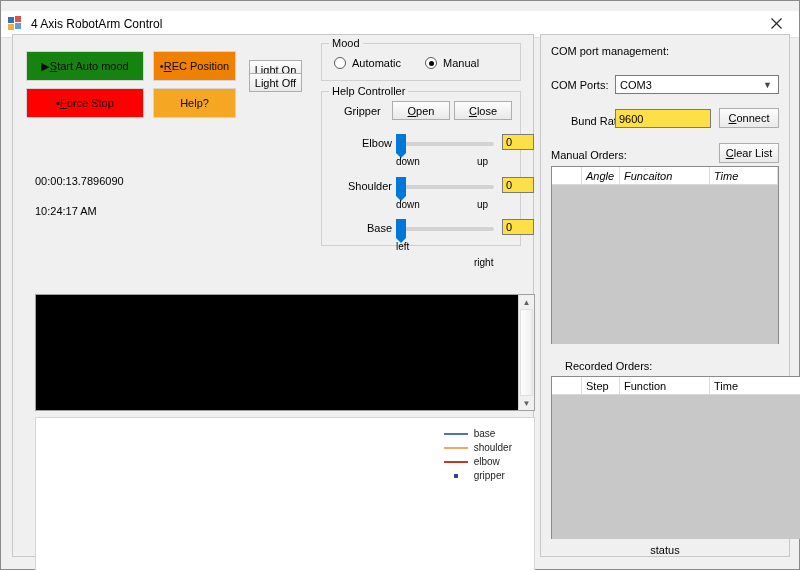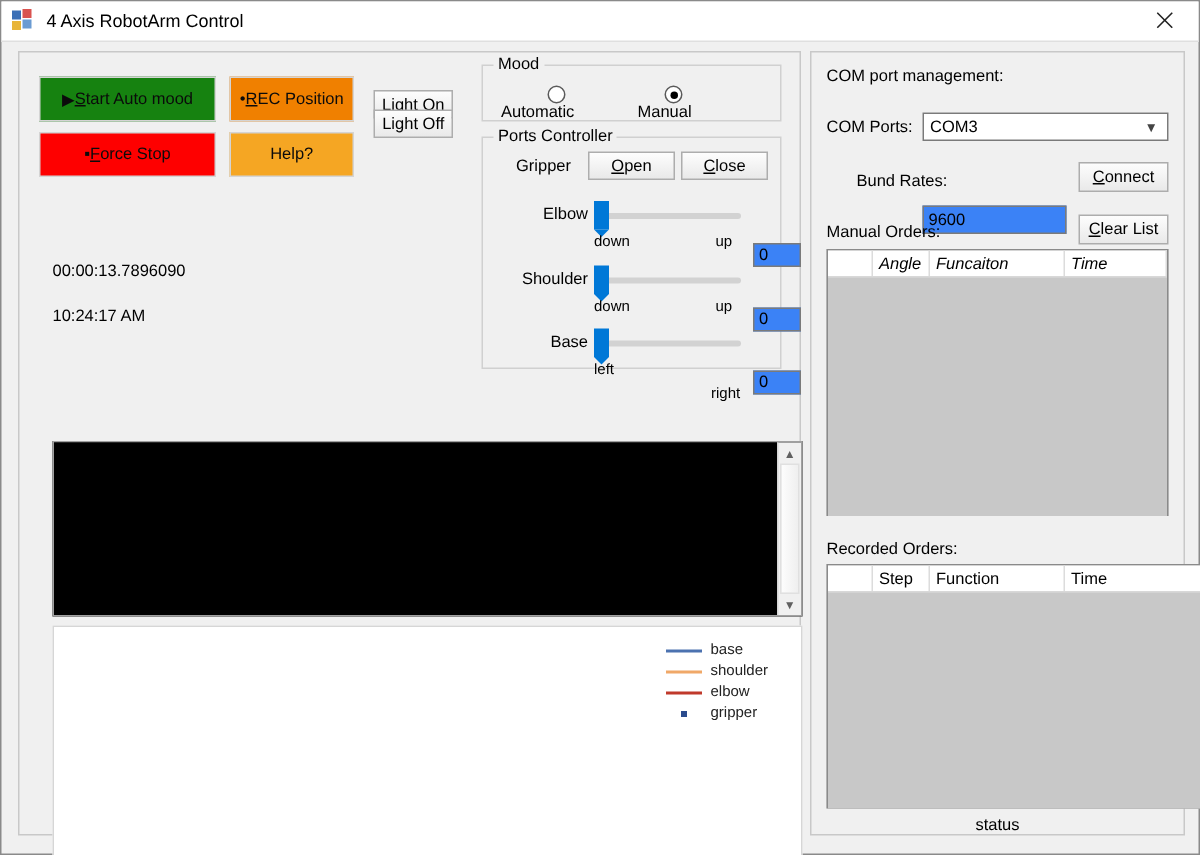--- a/index.html
+++ b/index.html
@@ -14,21 +14,21 @@
   #app {
     position: relative;
     width: 800px; height: 570px;
     background: #f0f0f0;
     border: 1px solid #8a8a8a;
     box-sizing: border-box;
   }
 
   
   #titlebar {
-    position: absolute; left:0; top:0; width: 798px; height: 26px;
+    position: absolute; left:0; top:10px; width: 798px; height: 26px;
     background: #ffffff;
     border-bottom: 1px solid #dfdfdf;
     display: flex; align-items: center;
   }
   #app-icon {
     width: 16px; height: 16px; margin-left: 7px; margin-right: 7px;
     position: relative; flex: none;
   }
   #app-icon .q { position:absolute; width:6px; height:6px; }
   #app-icon .q1 { left:0; top:1px; background:#3b6fb6; }
@@ -69,48 +69,47 @@
   }
   .flatbtn {
     border: 1px solid #d4d4d4;
     box-sizing: border-box;
     display: flex; align-items: center; justify-content: center;
     font-size: 11px; cursor: default; user-select: none;
     font-family: "Liberation Sans", sans-serif;
   }
   .txt {
     border: 1px solid #7a7a7a;
-    background: #3b82f6;
+    background: #fde047;
     box-sizing: border-box;
     font-size: 11px;
     font-family: "Liberation Sans", sans-serif;
     display: flex; align-items: center;
     padding-left: 3px;
     color: #000;
-    margin-top: 28px;
   }
   .lbl { position: absolute; font-size: 11px; white-space: nowrap; }
   .u { text-decoration: underline; }
 
   
   .group {
     position: absolute;
     border: 1px solid #d0d0d0;
     box-sizing: border-box;
   }
   .group > .grouptitle {
     position: absolute;
     top: -7px; left: 7px;
     background: #f0f0f0;
     padding: 0 3px;
     font-size: 11px;
   }
 
   
-  .radio-row { position:absolute; display:flex; align-items:flex-end;flex-direction:column; }
+  .radio-row { position:absolute; display:flex; align-items:flex-start; }
   .radio {
     width: 12px; height: 12px; border-radius: 50%;
     border: 1px solid #5a5a5a; background: #fff;
     box-sizing: border-box; margin-right: 6px;
     position: relative; flex:none;
   }
   .radio.checked::after {
     content:""; position:absolute; left:2.5px; top:2.5px;
     width:5px; height:5px; border-radius:50%; background:#000;
   }
@@ -256,21 +255,21 @@
         <span class="radio"></span>
         <span>Automatic</span>
       </div>
       <div class="radio-row" style="left:103px;top:13px;">
         <span class="radio checked"></span>
         <span>Manual</span>
       </div>
     </div>
 
     <div class="group" id="group-servo" style="left:308px;top:56px;width:200px;height:155px;">
-      <span class="grouptitle">Ports Controller</span>
+      <span class="grouptitle">Help Controller</span>
 
       <span class="lbl" style="left:22px;top:13px;">Gripper</span>
       <div class="btn" style="position:absolute;left:70px;top:9px;width:58px;height:19px;">
         <span class="u">O</span>
           <span>pen</span>
       </div>
       <div class="btn" style="position:absolute;left:132px;top:9px;width:58px;height:19px;">
         <span class="u">C</span>
           <span>lose</span>
       </div>
@@ -362,21 +361,21 @@
     <div class="listview" style="left:10px;top:131px;width:228px;height:178px;font-style:italic;">
       <div class="lv-header">
         <div class="cell" style="width:30px;"></div>
         <div class="cell" style="width:38px;">Angle</div>
         <div class="cell" style="width:90px;">Funcaiton</div>
         <div class="cell" style="flex:1;">Time</div>
       </div>
       <div class="lv-body" style="height:159px;"></div>
     </div>
 
-    <span class="lbl" style="left:10px;top:325px;">Recorded Orders:</span>
+    <span class="lbl" style="left:24px;top:325px;">Recorded Orders:</span>
 
     <div class="listview" style="left:10px;top:341px;width:256px;height:163px;">
       <div class="lv-header">
         <div class="cell" style="width:30px;"></div>
         <div class="cell" style="width:38px;">Step</div>
         <div class="cell" style="width:90px;">Function</div>
         <div class="cell" style="flex:1;">Time</div>
       </div>
       <div class="lv-body" style="height:144px;"></div>
     </div>

